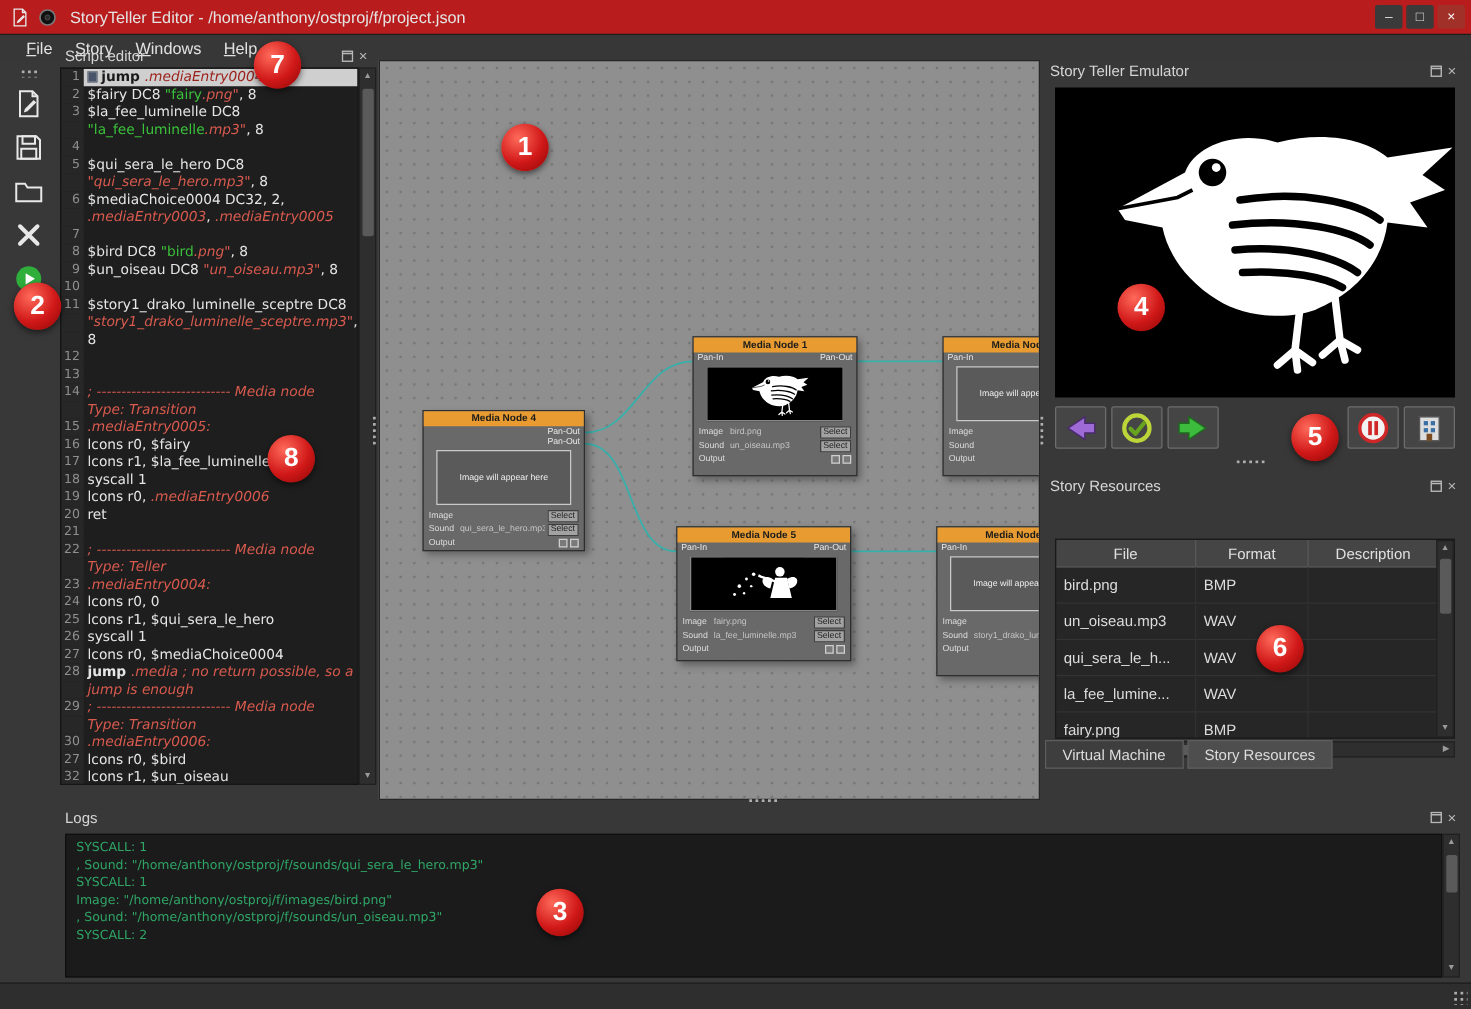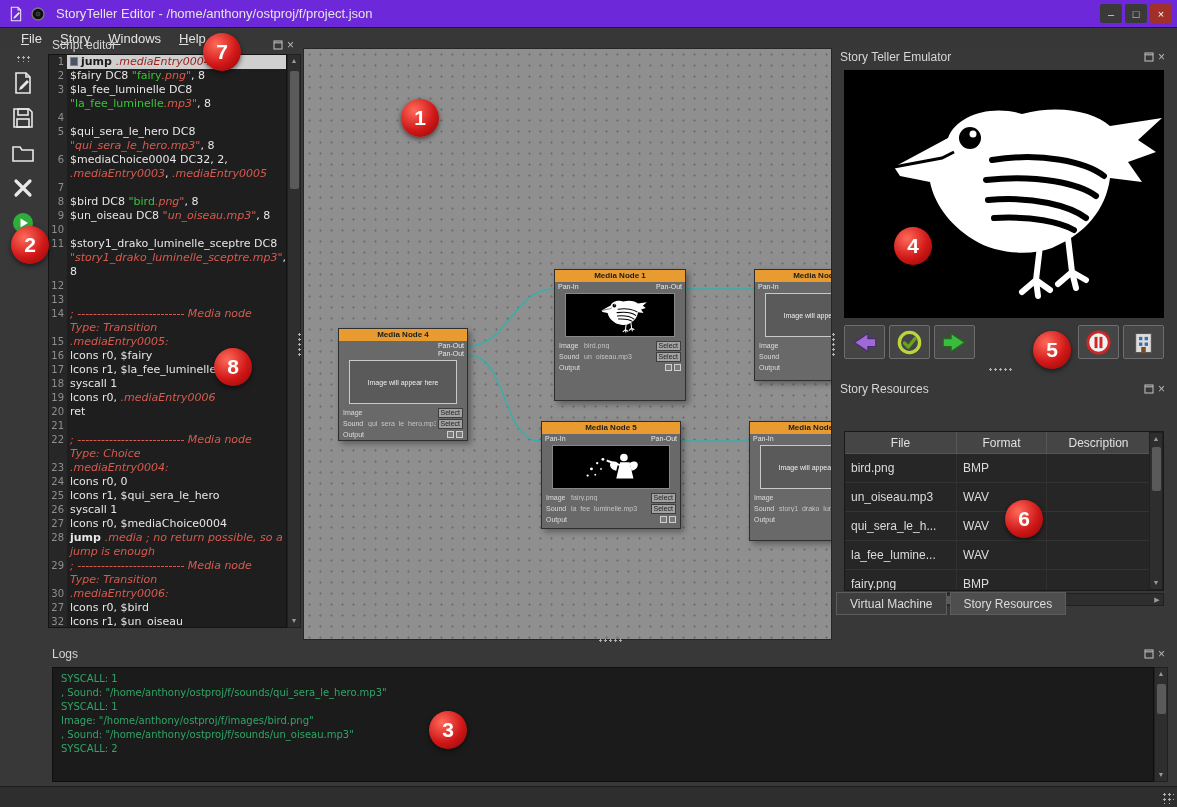--- a/index.html
+++ b/index.html
@@ -1,20 +1,20 @@
 <!DOCTYPE html>
 <html><head>
 <meta charset="utf-8">
 <style>
   * { margin:0; padding:0; box-sizing:border-box; }
   body { font-family:"Liberation Sans", sans-serif; background:#222; }
   #window { position:relative; width:1177px; height:807px; background:#383838; overflow:hidden; }
 
   
-  #titlebar { position:absolute; left:0; top:0; width:1177px; height:28px; background:#6d28d9; border-bottom:1px solid #1d1d1d; }
+  #titlebar { position:absolute; left:0; top:0; width:1177px; height:28px; background:#b91c1c; border-bottom:1px solid #1d1d1d; }
   .tb-icon { position:absolute; top:6px; width:16px; height:16px; }
   #tb-icon1 { left:8px; } #tb-icon2 { left:30px; }
   #window-title { position:absolute; left:56px; top:0; line-height:28px; font-size:13px; color:#e4e4e4; white-space:nowrap; }
   #win-btns { position:absolute; right:5px; top:4px; display:flex; gap:3px; }
   .win-btn { width:22px; height:19px; color:#dcdcdc; font-size:11px; display:flex; align-items:center; justify-content:center; background:#3a3a3a; border-radius:2px; }
   .win-btn.close { background:#a03028; color:#fff; }
 
   
   #menubar { position:absolute; left:0; top:28px; width:1177px; height:20px; background:#373737; display:flex; align-items:center; padding-left:12px; }
   .menu-item { padding:1px 9px; font-size:13px; color:#e2e2e2; }
@@ -323,21 +323,21 @@
         <div class="code-row">
           <span class="ln">21</span>
           <span class="ct"></span>
         </div>
         <div class="code-row">
           <span class="ln">22</span>
           <span class="ct"><span class="seg-r">; --------------------------- Media node</span></span>
         </div>
         <div class="code-row">
           <span class="ln"></span>
-          <span class="ct"><span class="seg-r">Type: Choice</span></span>
+          <span class="ct"><span class="seg-r">Type: Teller</span></span>
         </div>
         <div class="code-row">
           <span class="ln">23</span>
           <span class="ct"><span class="seg-r">.mediaEntry0004:</span></span>
         </div>
         <div class="code-row">
           <span class="ln">24</span>
           <span class="ct"><span class="seg-p">lcons r0, 0</span></span>
         </div>
         <div class="code-row">
@@ -416,21 +416,21 @@
             <span class="nr-value">qui_sera_le_hero.mp3</span>
             <span class="nr-select">Select</span>
           </div>
           <div class="node-row">
             <span class="nr-label">Output</span>
             <span class="nr-value"></span>
             <span class="nr-icon"></span>
             <span class="nr-icon"></span>
           </div>
         </div>
-        <div class="node" style="left: 250px; top: 220px; width: 132px; height: 132px;">
+        <div class="node" style="left: 250px; top: 220px; width: 132px; height: 112px;">
           <div class="node-header">Media Node 1</div>
           <div class="node-ports">
             <span class="port-label in">Pan-In</span>
             <span>
               <div class="port-label">Pan-Out</div>
             </span>
           </div>
           <div class="node-image thumb">
             <svg viewBox="0 0 320 248" preserveAspectRatio="xMidYMid meet">
               <path d="M50 97 L104 68 C112 46 146 34 178 44 C216 34 250 42 266 56 L318 48 L294 70 L312 82 L284 92 L298 112 L266 108 C262 140 240 164 212 176 L208 178 C186 186 152 184 130 170 C104 154 90 132 86 112 L56 106 Z" fill="#fff"></path>

